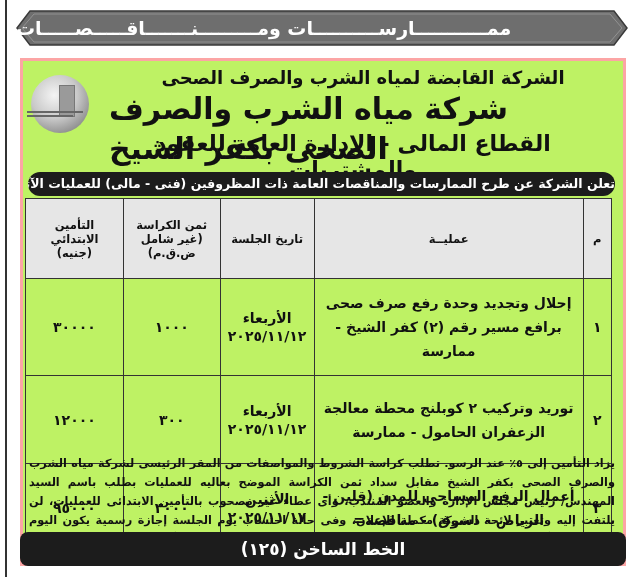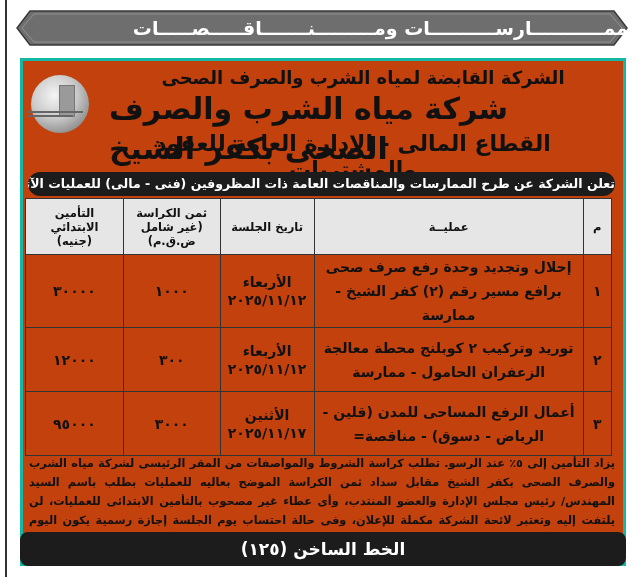--- a/index.html
+++ b/index.html
@@ -7,28 +7,28 @@
     width:638px; height:577px; background:#ffffff; position:relative; overflow:hidden;
     font-family:"DejaVu Sans", sans-serif; color:#111;
   }
   .left-rule { position:absolute; left:5px; top:0; width:2px; height:577px; background:#333; }
 
   
   .banner { position:absolute; left:16px; top:10px; width:612px; height:36px; }
   .banner svg { position:absolute; left:0; top:0; }
   .banner-text {
     position:absolute; left:0; top:0; width:612px; height:36px; line-height:36px;
-    text-align:right; color:#fff; font-weight:bold; font-size:19px; letter-spacing:1px;
+    text-align:left; color:#fff; font-weight:bold; font-size:19px; letter-spacing:1px;
     direction:rtl;
   }
 
   
   .box {
     position:absolute; left:20px; top:58px; width:606px; height:508px;
-    border:3px solid #14b8a6; box-sizing:border-box; background:#c2410c;
+    border:3px solid #fca5a5; box-sizing:border-box; background:#bef264;
   }
   .logo {
     position:absolute; left:8px; top:14px; width:58px; height:58px; border-radius:50%;
     background:radial-gradient(circle at 40% 35%, #f4f4f4 0%, #c9c9c9 45%, #8a8a8a 80%, #6a6a6a 100%);
   }
   .logo-bldg { position:absolute; left:28px; top:10px; width:14px; height:30px; background:#9a9a9a; border:1px solid #777; }
   .logo-caption { position:absolute; left:0px; top:48px; width:56px; }
   .logo-caption div { height:2px; background:#666; margin-bottom:2px; }
 
   .title-holding {
@@ -47,21 +47,21 @@
     position:absolute; left:5px; right:8px; top:111px; height:24px; border-radius:12px;
     background:#1c1c1c; color:#fff; direction:rtl; text-align:center;
     font-weight:bold; font-size:12.5px; line-height:24px; white-space:nowrap; overflow:hidden;
   }
 
   
   table.ops {
     position:absolute; left:2px; top:137px; width:587px; border-collapse:collapse; direction:rtl;
     table-layout:fixed;
   }
-  table.ops th, table.ops td { border:1.5px solid #333; text-align:center; vertical-align:middle; padding:0 3px; }
+  table.ops th, table.ops td { border:1.5px solid #333; text-align:center; vertical-align:middle; padding:12px 3px; }
   table.ops th { background:#e6e6e6; font-weight:bold; font-size:11.5px; line-height:14px; height:55px; }
   table.ops td { height:63px; font-size:14px; font-weight:bold; }
   td.op { text-align:right; font-size:16.5px; line-height:24px; padding-right:6px;margin-left:36px; }
   td.date { font-size:12.5px; line-height:18px; }
   .col-num { width:23px; }
   .col-op { width:217px; }
   .col-date { width:76px; }
   .col-price { width:78px; }
   .col-ins { width:79px; }
 

